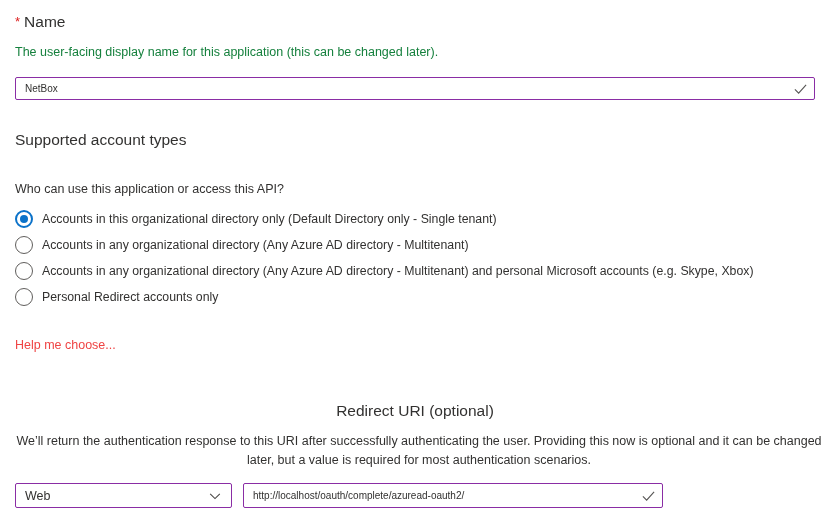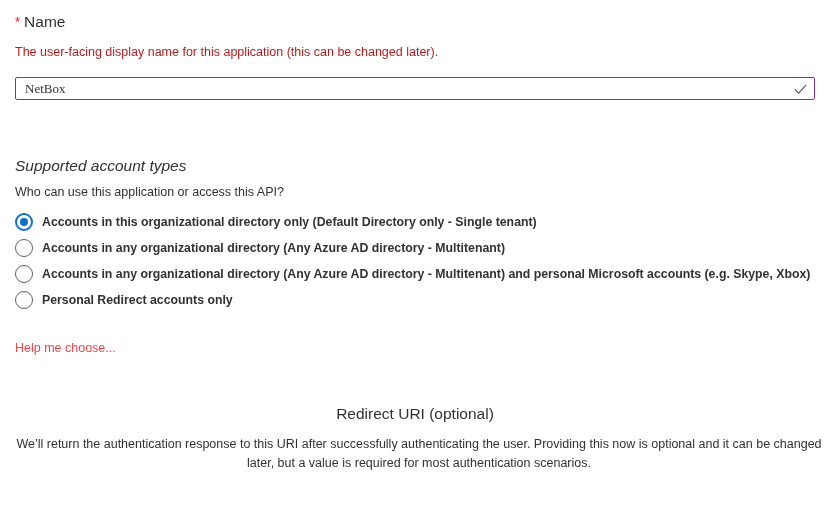--- a/index.html
+++ b/index.html
@@ -21,65 +21,65 @@
   .required-asterisk {
     color: #dc2020;
     font-size: 13px;
     margin-right: 4px;
     vertical-align: 1px;
   }
   .desc {
     margin-top: 12px;
     font-size: 12.5px;
     line-height: 16px;
-    color: #b91c1c;
+    color: #15803d;
   }
 
   .input-wrap { position: relative; margin-top: 17px; width: 800px; height: 23px; }
   .text-input {
     width: 100%; height: 100%;
     box-sizing: border-box;
     border: 1px solid #8a2da5;
     border-radius: 2px;
     padding: 0 30px 0 9px;
-    font-family: Liberation Serif, serif;
-    font-size: 13px;
+    font-family: Liberation Sans, sans-serif;
+    font-size: 10px;
     color: #323130;
     outline: none;
     background: #fff;
   }
   .check-icon {
     position: absolute; right: 7px; top: 50%;
     transform: translateY(-50%);
     display: flex; pointer-events: none;
   }
 
-  .mt-section { margin-top: 56px; font-style: italic; }
-  .question { margin-top: 8px; font-size: 12.5px; line-height: 16px; }
+  .mt-section { margin-top: 30px; }
+  .question { margin-top: 31px; font-size: 12.5px; line-height: 16px; }
 
   .radio-group { margin-top: 9px; }
   .radio-row { display: flex; align-items: center; height: 26px; cursor: pointer; }
   .radio-indicator {
     width: 18px; height: 18px;
     box-sizing: border-box;
     border: 1px solid #605e5c;
     border-radius: 50%;
     margin-right: 9px;
     position: relative;
     flex: none;
     background: #fff;
   }
   .radio-row.selected .radio-indicator { border: 2px solid #0b72c9; }
   .radio-row.selected .radio-indicator::after {
     content: "";
     position: absolute; inset: 3px;
     background: #0b72c9;
     border-radius: 50%;
   }
-  .radio-label { font-size: 12.3px; white-space: nowrap; font-weight: bold; }
+  .radio-label { font-size: 12.3px; white-space: nowrap; }
 
   .help-link {
     display: inline-block;
     margin-top: 28px;
     font-size: 12.5px;
     color: #ef4444;
     text-decoration: none;
     cursor: pointer;
   }
 
@@ -148,14 +148,32 @@
       <span class="radio-label">Personal Redirect accounts only</span>
     </div>
   </div>
 
   <a class="help-link">Help me choose...</a>
 
   
   <div class="section-title redirect-title">Redirect URI (optional)</div>
   <div class="redirect-desc">We’ll return the authentication response to this URI after successfully authenticating the user. Providing this now is optional and it can be changed later, but a value is required for most authentication scenarios.</div>
 
+  <div class="controls">
+    <div class="platform-select">
+      <span>Web</span>
+      <span class="chevron-icon">
+        <svg width="14" height="14" viewBox="0 0 16 16">
+            <path d="M2.5 5.5 L8 11 L13.5 5.5" stroke="#484644" stroke-width="1.2" fill="none"></path>
+          </svg>
+      </span>
+    </div>
+    <div class="uri-wrap">
+      <input class="text-input" type="text" value="http://localhost/oauth/complete/azuread-oauth2/" style="">
+      <span class="check-icon">
+        <svg width="15" height="14" viewBox="0 0 16 15">
+            <path d="M2 8 L6 12 L14 3" stroke="#575655" stroke-width="1.2" fill="none"></path>
+          </svg>
+      </span>
+    </div>
+  </div>
 
 </div>
 
 </body></html>

